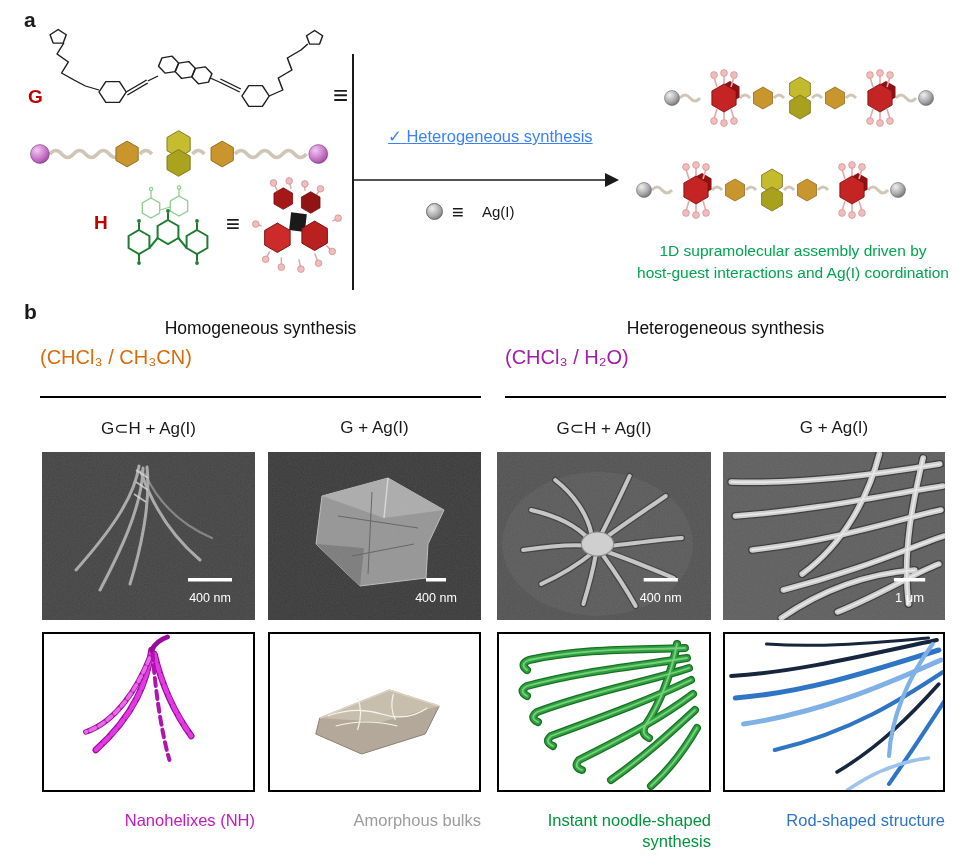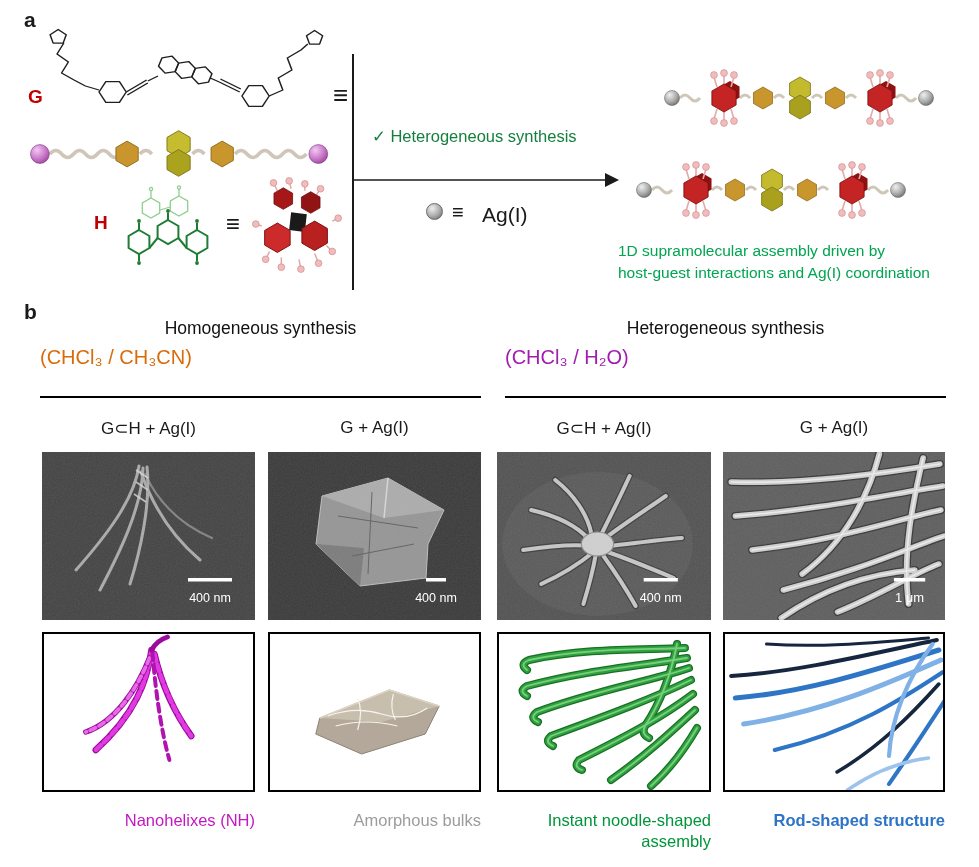--- a/index.html
+++ b/index.html
@@ -5,23 +5,23 @@
   * { margin:0; padding:0; box-sizing:border-box; }
   html,body { background:#fff; }
   body { font-family:"Liberation Sans", sans-serif; color:#1a1a1a; }
   .canvas { position:relative; width:979px; height:867px; background:#fff; overflow:hidden; }
   .abs { position:absolute; }
   .panel-label { font-size:21px; font-weight:bold; }
   .struct-label { font-size:19px; font-weight:bold; }
   .equiv { font-size:26px; line-height:1; }
   .equiv-small { font-size:20px; line-height:1; }
   .check-item { font-size:16.5px; white-space:nowrap; font-weight:500;}
-  .ag-label { font-size:21px;text-align:right; }
+  .ag-label { font-size:15px;text-align:right; }
   .divider { background:#1a1a1a; }
-  .assembly-caption { font-size:15.5px; line-height:1.45; }
+  .assembly-caption { font-size:15.5px; text-align:center; line-height:1.45; }
   .method-title { font-size:17.5px; text-align:center; color:#111; }
   .method-solvent { font-size:20px; margin-top:7px; }
   .method-rule { border-top:2px solid #000; }
   .sample-label { font-size:17px; text-align:center; white-space:nowrap; }
   .illus { border:2px solid #000; background:#fff; }
   .caption { font-size:16.5px; text-align:right; line-height:1.28; }
   .sphere { border-radius:50%; background:radial-gradient(circle at 35% 30%, #efefef, #a9a9a9 55%, #5e5e5e); border:1px solid #6a6a6a; }
   svg { display:block; }
   svg text { font-family:"Liberation Sans", sans-serif; }
 </style>
@@ -146,21 +146,21 @@
         <circle cx="92" cy="42" r="3.4"></circle>
     </g>
   </svg>
 
   <div class="abs divider" style="left:352px;top:54px;width:2px;height:236px;"></div>
   <svg class="abs" style="left:353px;top:167px;" width="266" height="26" viewBox="0 0 266 26">
     <line x1="0" y1="13" x2="252" y2="13" stroke="#1a1a1a" stroke-width="1.7"></line>
     <polygon points="252,6 266,13 252,20" fill="#1a1a1a"></polygon>
   </svg>
 
-  <div class="abs check-item" style="left: 372px; top: 127px; color: #15803d;">
+  <div class="abs check-item" style="left: 388px; top: 127px; color: #3b82f6; text-decoration: underline;">
     <span>✓</span>
     <span>Heterogeneous synthesis</span>
   </div>
 
   <div class="abs sphere" style="left:426px;top:203px;width:17px;height:17px;"></div>
   <div class="abs equiv-small" style="left:452px;top:202px;">≡</div>
   <div class="abs ag-label" style="left:482px;top:203px;">Ag(I)</div>
 
   <svg class="abs" style="left:612px;top:50px;" width="356" height="188" viewBox="0 0 356 188">
     <defs>
@@ -415,16 +415,16 @@
         <path d="M200 10 C 176 44, 160 84, 158 122" stroke="#7fb0e6" stroke-width="4"></path>
         <path d="M196 4 C 150 8, 96 14, 40 10" stroke="#16263e" stroke-width="3"></path>
         <path d="M212 66 C 192 98, 174 126, 158 150" stroke="#2e75c6" stroke-width="4"></path>
         <path d="M118 156 C 140 140, 166 128, 196 124" stroke="#9cc3ee" stroke-width="3.5"></path>
       </g>
     </svg>
   </div>
 
   <div class="abs caption" style="left: 42px; top: 810px; width: 213px; color: rgb(195, 24, 195);">Nanohelixes (NH)</div>
   <div class="abs caption" style="left: 268px; top: 810px; width: 213px; color: rgb(156, 156, 156);">Amorphous bulks</div>
-  <div class="abs caption" style="left: 497px; top: 810px; width: 214px; color: rgb(0, 149, 59);">Instant noodle-shaped assembly</div>
-  <div class="abs caption" style="left: 723px; top: 810px; width: 222px; color: rgb(45, 116, 200); font-weight: bold;">Rod-shaped structure</div>
+  <div class="abs caption" style="left: 497px; top: 810px; width: 214px; color: rgb(0, 149, 59);">Instant noodle-shaped synthesis</div>
+  <div class="abs caption" style="left: 723px; top: 810px; width: 222px; color: rgb(45, 116, 200);">Rod-shaped structure</div>
 
 </div>
 
 </body></html>

